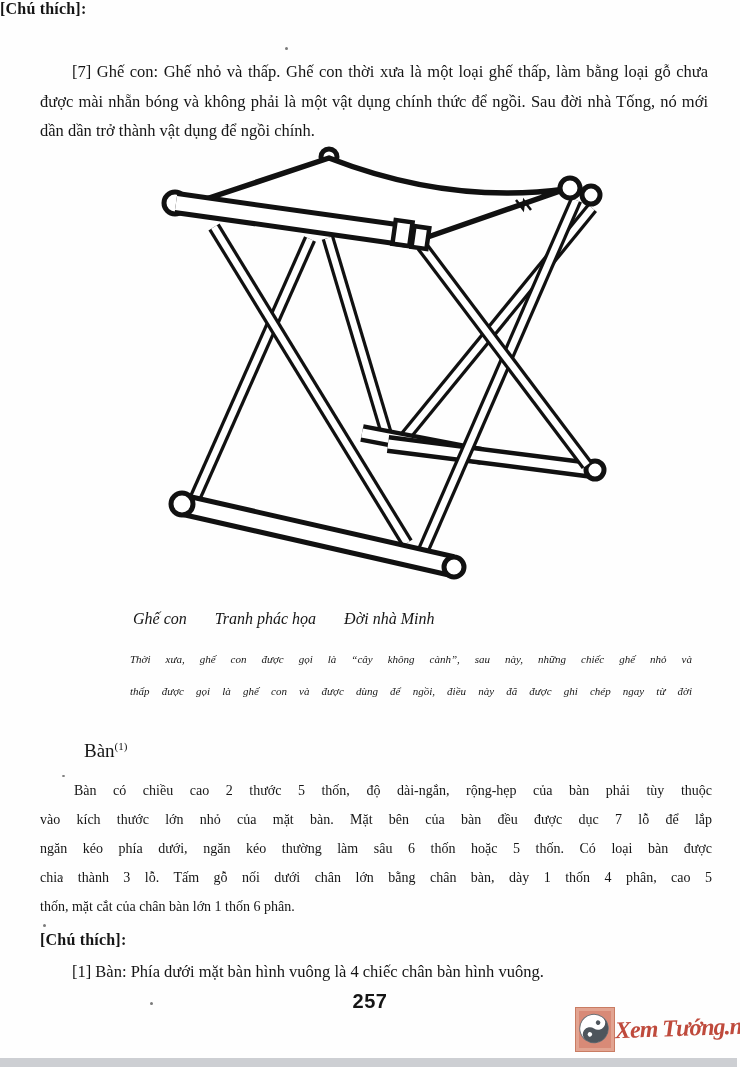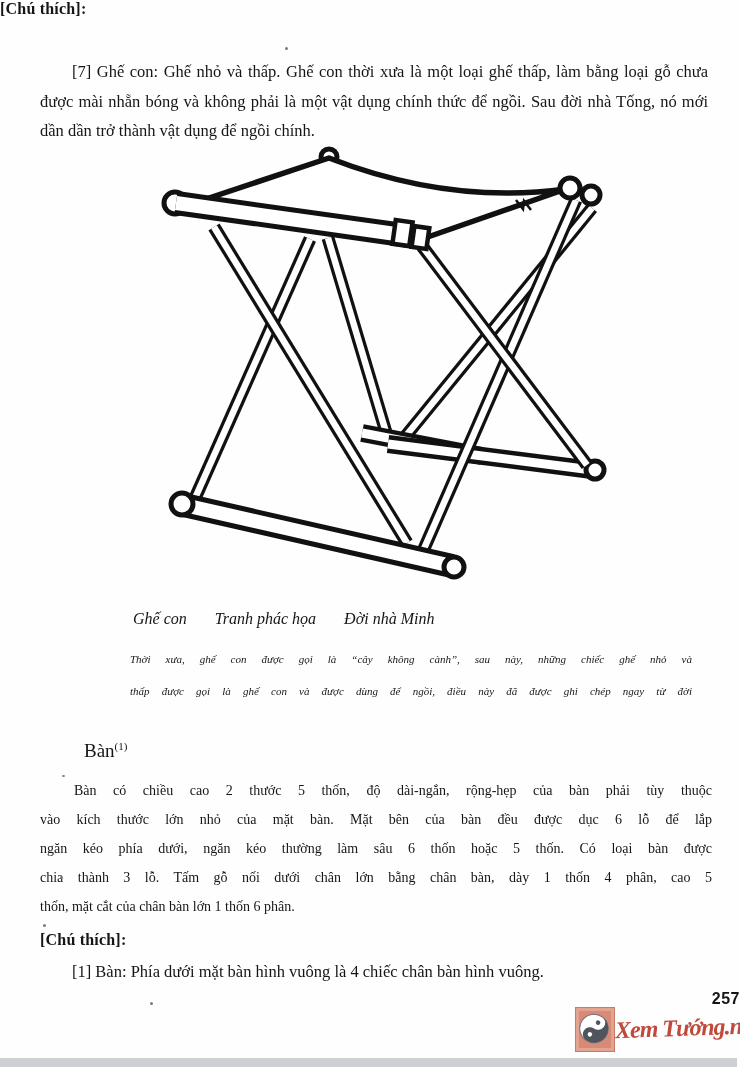--- a/index.html
+++ b/index.html
@@ -23,22 +23,22 @@
   #caption-title span:last-child{margin-right:0;}
   #caption-para{left:130px;top:644px;width:562px;font-size:11px;font-style:italic;}
   #caption-para .ln{height:31.5px;line-height:31.5px;}
   #ban-title{left:84px;top:740px;font-size:19px;}
   #ban-title sup{font-size:11px;}
   #para2{left:40px;top:776px;width:672px;font-size:14px;}
   #para2 .ln{height:29px;line-height:29px;}
   #para2 .ln.indent{padding-left:34px;}
   #heading-bottom{left:40px;top:931px;}
   #note-bottom{left:72px;top:962px;font-size:16.5px;}
-  #page-number{left:0;top:990px;width:740px;text-align:right;
-    font-family:"Liberation Sans", sans-serif;font-weight:bold;font-size:16px;letter-spacing:.5px;}
+  #page-number{left:0;top:990px;width:740px;text-align:center;
+    font-family:"Liberation Sans", sans-serif;font-weight:bold;font-size:20px;letter-spacing:.5px;}
   
   #watermark{left:573px;top:1004px;width:167px;height:55px;}
   #wm-box{position:absolute;left:2px;top:3px;width:38px;height:43px;
     background:#d88a77;border:1px solid #c97c63;box-shadow:inset 0 0 0 3px #e2a491;}
   #wm-text{position:absolute;left:42px;top:4px;width:125px;
     font-style:italic;font-weight:bold;font-size:24px;line-height:40px;
     transform:rotate(-2deg);letter-spacing:-1px;white-space:nowrap;}
   
   .speck{position:absolute;background:#7a7a7a;border-radius:50%;}
   #bottom-strip{left:0;top:1058px;width:737px;height:9px;background:#cdcfd3;}
@@ -130,21 +130,21 @@
 <div class="abs para just" id="caption-para">
   <div class="ln">Thời xưa, ghế con được gọi là “cây không cành”, sau này, những chiếc ghế nhỏ và</div>
   <div class="ln">thấp được gọi là ghế con và được dùng để ngồi, điều này đã được ghi chép ngay từ đời</div>
 </div>
 
 <div class="abs" id="ban-title">
   <span>Bàn</span><sup>(1)</sup>
 </div>
 <div class="abs para just" id="para2">
   <div class="ln indent">Bàn có chiều cao 2 thước 5 thốn, độ dài-ngắn, rộng-hẹp của bàn phải tùy thuộc</div>
-  <div class="ln">vào kích thước lớn nhỏ của mặt bàn. Mặt bên của bàn đều được dục 6 lỗ để lắp</div>
+  <div class="ln">vào kích thước lớn nhỏ của mặt bàn. Mặt bên của bàn đều được dục 7 lỗ để lắp</div>
   <div class="ln">ngăn kéo phía dưới, ngăn kéo thường làm sâu 6 thốn hoặc 5 thốn. Có loại bàn được</div>
   <div class="ln">chia thành 3 lỗ. Tấm gỗ nối dưới chân lớn bằng chân bàn, dày 1 thốn 4 phân, cao 5</div>
   <div class="ln last">thốn, mặt cắt của chân bàn lớn 1 thốn 6 phân.</div>
 </div>
 
 <div class="abs h-note" id="heading-bottom">[Chú thích]:</div>
 <div class="abs" id="note-bottom">[1] Bàn: Phía dưới mặt bàn hình vuông là 4 chiếc chân bàn hình vuông.</div>
 
 <div class="abs" id="page-number">257</div>
 

